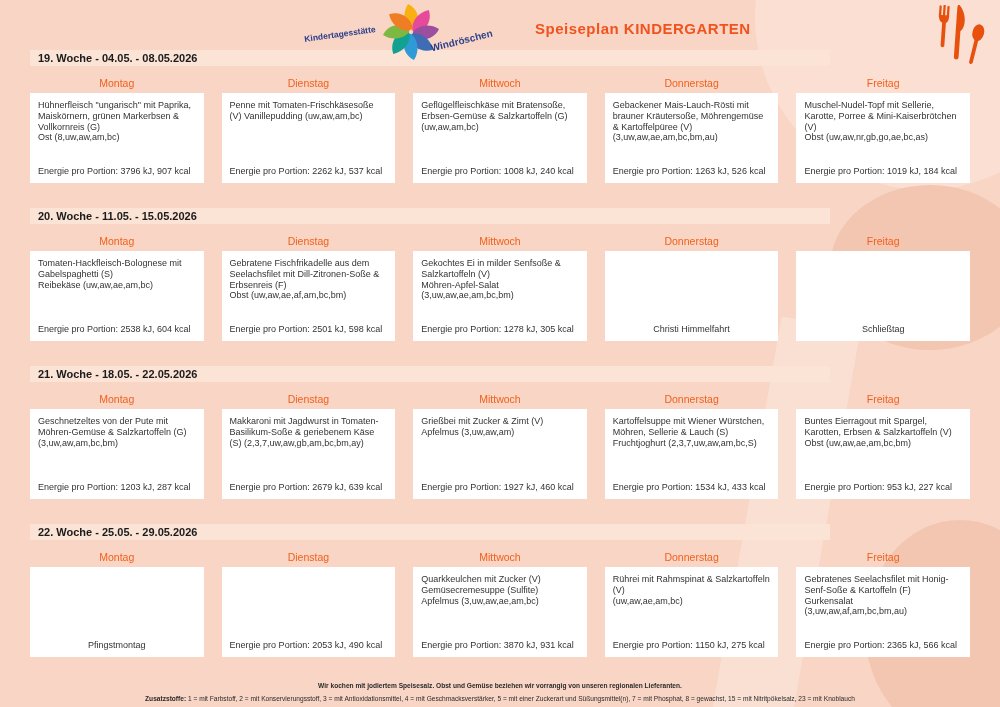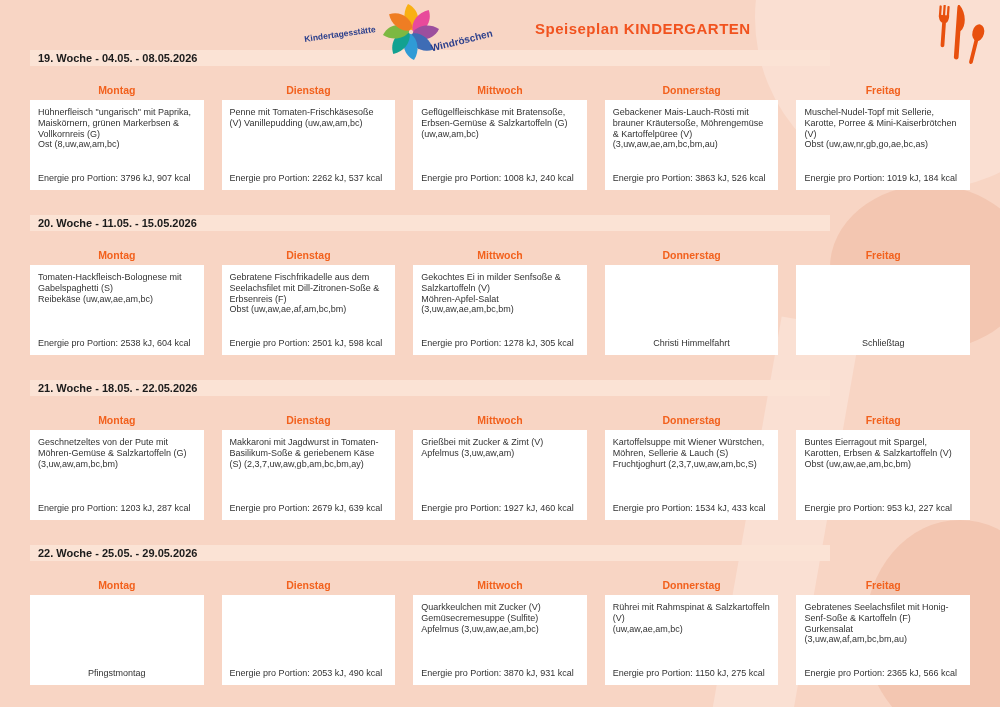--- a/index.html
+++ b/index.html
@@ -31,26 +31,26 @@
     font-size:15px; font-weight:bold; letter-spacing:0.5px; color:#f1531f;
   }
   .cutlery { position:absolute; right:10px; top:5px; }
 
   
   .weeks { margin:2px 30px 0 30px; width:940px; }
   .week { margin-bottom:25px; }
   .week-title {
     width:800px; box-sizing:border-box; background:#fbe3d5;
     font-size:11px; font-weight:bold; color:#1b1b1b;
-    padding:2px 8px; margin-bottom:15px;
+    padding:2px 8px; margin-bottom:8px;
   }
   .week-grid { display:grid; grid-template-columns:repeat(5,1fr); column-gap:18px; }
   .day-col { display:flex; flex-direction:column; }
   .day-name {
-    text-align:center; color:#f2611d; font-weight:bold;
+    text-align:center; color:#f2611d; font-weight:normal;
     font-size:10.5px; margin:3px 0 4px 0;
   }
   .card {
     background:#ffffff; flex:1; min-height:90px; box-sizing:border-box;
     display:flex; flex-direction:column; padding:7px 8px 6px 8px;
     font-size:9px; color:#333333; line-height:1.2;
   }
   .meal { white-space:pre-line; }
   .energy { margin-top:auto; padding-top:6px; }
   .energy:empty { display:none; }
@@ -137,21 +137,21 @@
       <div class="meal">Geflügelfleischkäse mit Bratensoße, Erbsen-Gemüse &amp; Salzkartoffeln (G) (uw,aw,am,bc)</div>
       <div class="energy">Energie pro Portion: 1008 kJ, 240 kcal</div>
     </div>
   </div>
 
   <div class="day-col">
     <div class="day-name">Donnerstag</div>
     <div class="card">
       <div class="meal">Gebackener Mais-Lauch-Rösti mit brauner Kräutersoße, Möhrengemüse &amp; Kartoffelpüree (V)
 (3,uw,aw,ae,am,bc,bm,au)</div>
-      <div class="energy">Energie pro Portion: 3863 kJ, 526 kcal</div>
+      <div class="energy">Energie pro Portion: 1263 kJ, 526 kcal</div>
     </div>
   </div>
 
   <div class="day-col">
     <div class="day-name">Freitag</div>
     <div class="card">
       <div class="meal">Muschel-Nudel-Topf mit Sellerie, Karotte, Porree &amp; Mini-Kaiserbrötchen (V)
 Obst (uw,aw,nr,gb,go,ae,bc,as)</div>
       <div class="energy">Energie pro Portion: 1019 kJ, 184 kcal</div>
     </div>

